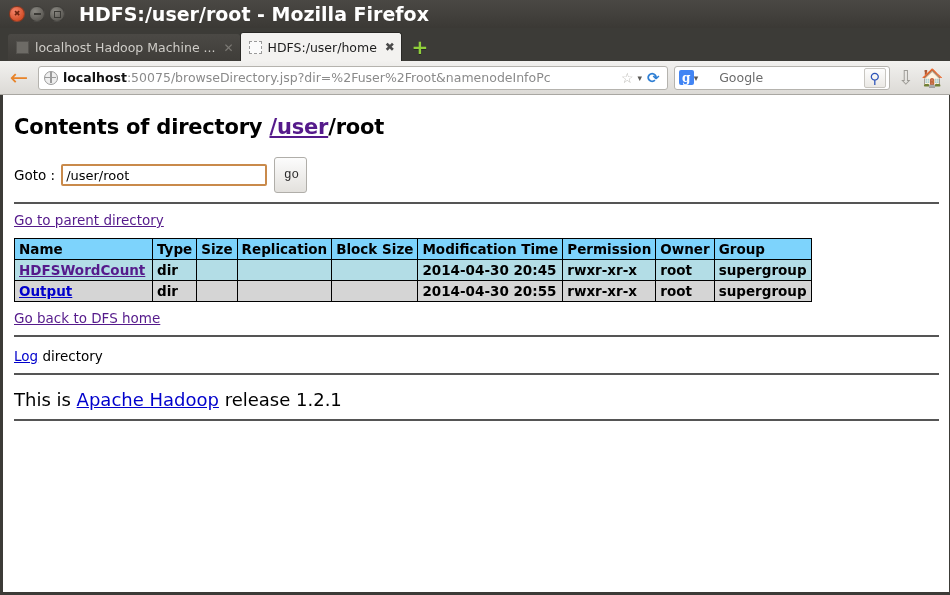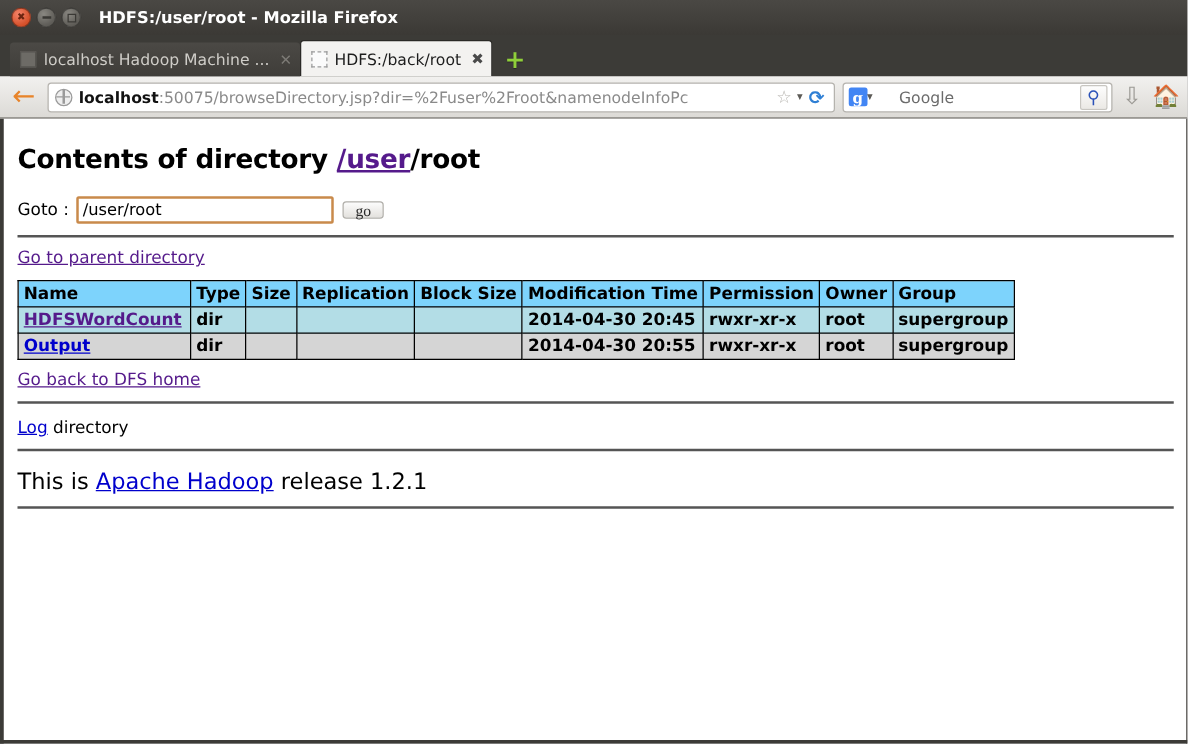--- a/index.html
+++ b/index.html
@@ -46,21 +46,21 @@
   .wbtn.max {
     background: radial-gradient(circle at 35% 30%, #8a8882, #5e5c57 70%);
     color: #35332f;
   }
   .wbtn .glyph { font-size: 8px; font-weight: bold; }
   .wbtn.min .glyph { display:block; width:7px; height:2px; background:#3a3935; }
   .wbtn.max .glyph { display:block; width:7px; height:7px; border:1.5px solid #3a3935; }
   .win-title {
     margin-left: 14px;
     color: #ffffff;
-    font-size: 13px;
+    font-size: 19px;
     font-weight: bold;
     white-space: nowrap;
   }
 
   
   .tabstrip {
     height: 33px;
     background: #3c3b37;
     display: flex; align-items: flex-end;
     padding-left: 8px;
@@ -241,29 +241,30 @@
     border-radius: 2px;
     background: #ffffff;
     font-size: 13px;
     font-family: "DejaVu Sans", "Liberation Sans", sans-serif;
     padding: 0 3px;
     color: #000;
     outline: none;
   }
   .goto-btn {
     margin-left: 7px;
-    height: 14px;
+    height: 36px;
     min-width: 33px;
     font-size: 12.5px;
-    font-family: Liberation Serif, serif;
+    font-family: Liberation Mono, monospace;
     color: #2b2b2b;
     background: linear-gradient(to bottom, #fcfcfc, #e3e1dd);
     border: 1px solid #b0aea9;
     border-radius: 3px;
     padding: 0 7px;
+    text-align: right;
   }
   hr.rule {
     border: none;
     border-top: 2px solid #555;
     margin: 9px 0 0 0;
     height: 0;
   }
   .link-line { margin-top: 8px; font-size: 13.5px; }
   table.listing {
     border-collapse: collapse;
@@ -309,21 +310,21 @@
   </div>
 
   <div class="tabstrip">
     <div class="tab inactive">
       <span class="tab-favicon"></span>
       <span class="tab-label">localhost Hadoop Machine ...</span>
       <span class="tab-close">✕</span>
     </div>
     <div class="tab active">
       <span class="tab-favicon"></span>
-      <span class="tab-label">HDFS:/back/root</span>
+      <span class="tab-label">HDFS:/user/home</span>
       <span class="tab-close">✖</span>
     </div>
     <div class="newtab">+</div>
   </div>
 
   <div class="navbar">
     <div class="back-arrow">←</div>
     <div class="urlbox">
       <span class="globe-icon"></span>
       <span class="url-text"><b>localhost</b><span>:50075/browseDirectory.jsp?dir=%2Fuser%2Froot&amp;namenodeInfoPc</span></span>

